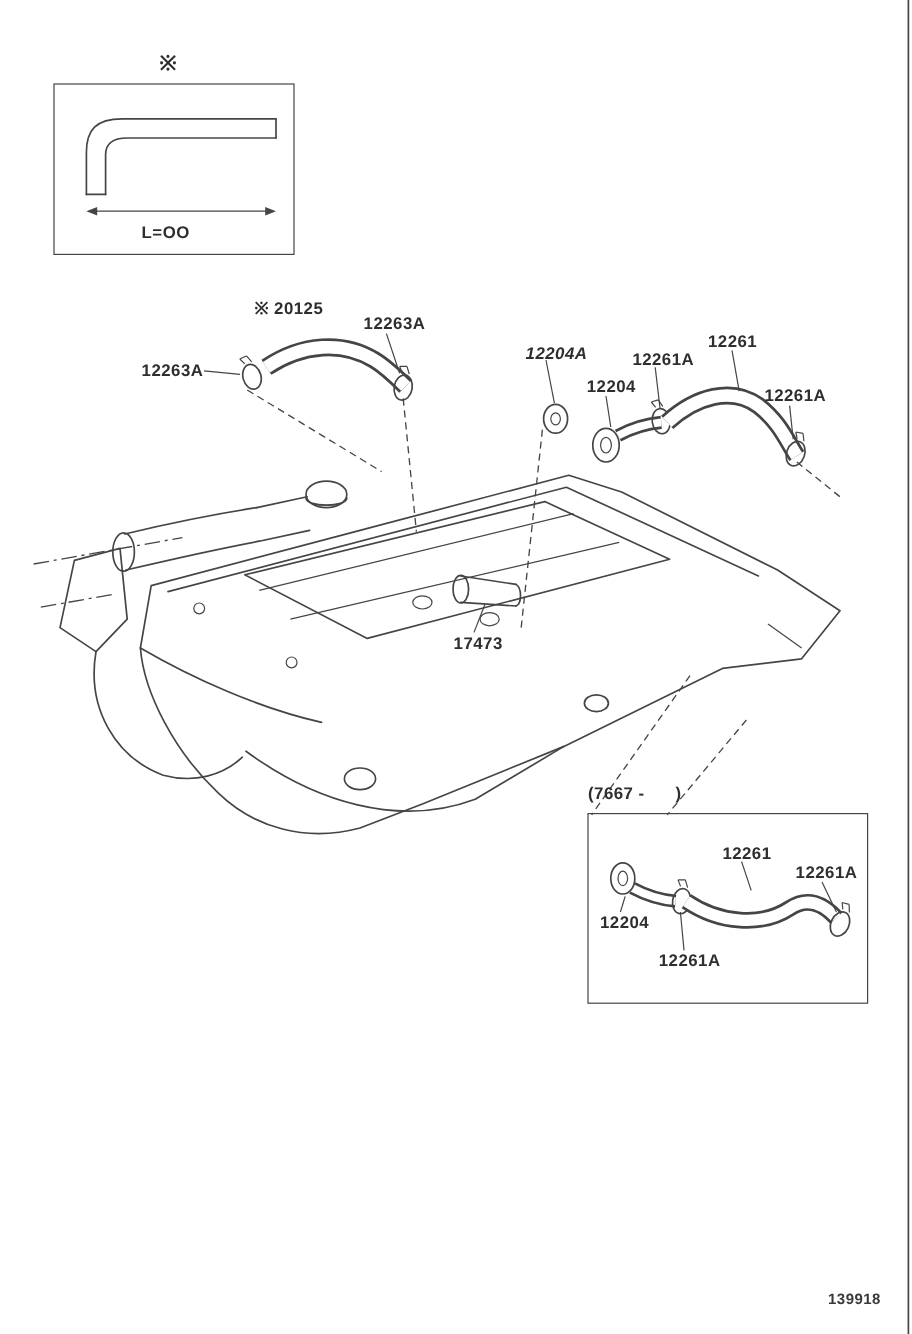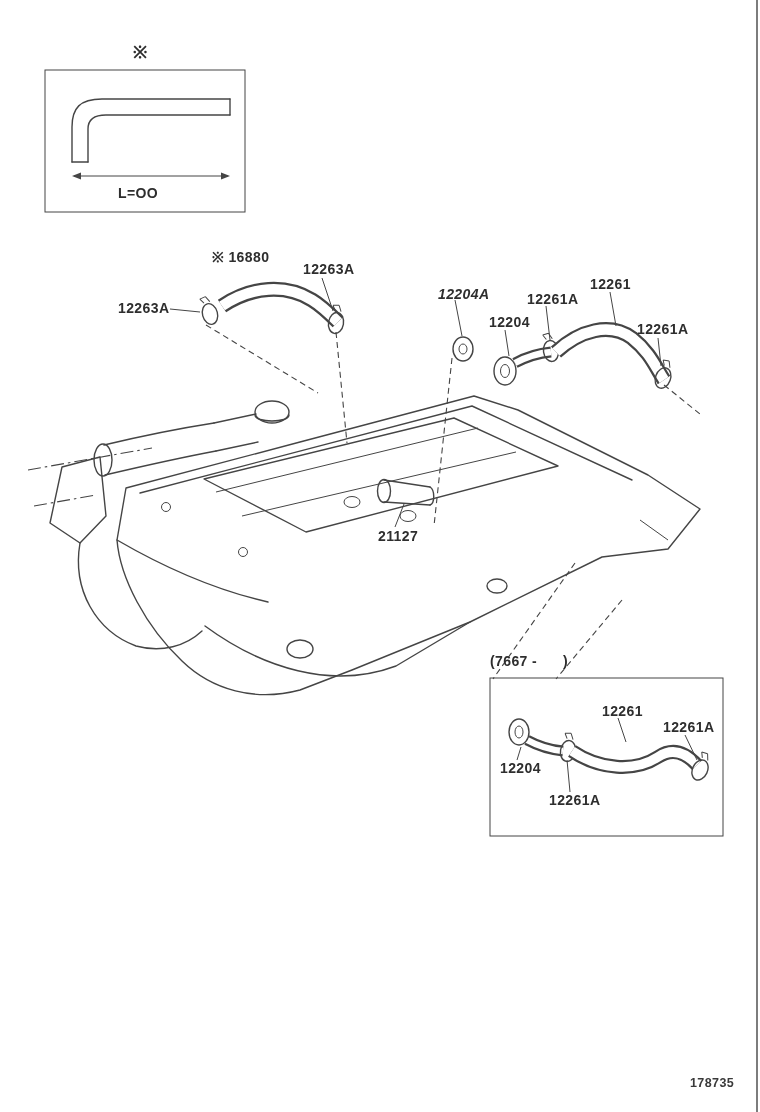--- a/index.html
+++ b/index.html
@@ -180,43 +180,43 @@
       <path class="thin" d="M685,735 L697,760"></path>
       <path class="thin" d="M517,760 L521,747"></path>
       <path class="thin" d="M570,792 L567,760"></path>
     </g>
   </svg>
 
   <div class="label sym" style="left:133px; top:44px;">※</div>
 
   <div class="label" style="left:118px; top:186px;">L=OO</div>
 
-  <div class="label" style="left:212px; top:250px;">※ 16880</div>
+  <div class="label" style="left:212px; top:250px;">※ 20125</div>
 
   <div class="label" style="left:303px; top:262px;">12263A</div>
 
   <div class="label" style="left:118px; top:301px;">12263A</div>
 
   <div class="label" style="left:438px; top:287px;font-style:italic;">12204A</div>
 
   <div class="label" style="left:527px; top:292px;">12261A</div>
 
   <div class="label" style="left:590px; top:277px;">12261</div>
 
   <div class="label" style="left:489px; top:315px;">12204</div>
 
   <div class="label" style="left:637px; top:322px;">12261A</div>
 
-  <div class="label" style="left:378px; top:529px;">21127</div>
+  <div class="label" style="left:378px; top:529px;">17473</div>
 
   <div class="label" style="left:490px; top:654px;">(7667 -      )</div>
 
   <div class="label" style="left:602px; top:704px;">12261</div>
 
   <div class="label" style="left:663px; top:720px;">12261A</div>
 
   <div class="label" style="left:500px; top:761px;">12204</div>
 
   <div class="label" style="left:549px; top:793px;">12261A</div>
 
-  <div class="label num" style="left:690px; top:1077px;">178735</div>
+  <div class="label num" style="left:690px; top:1077px;">139918</div>
 
 </div>
 
 </body></html>

